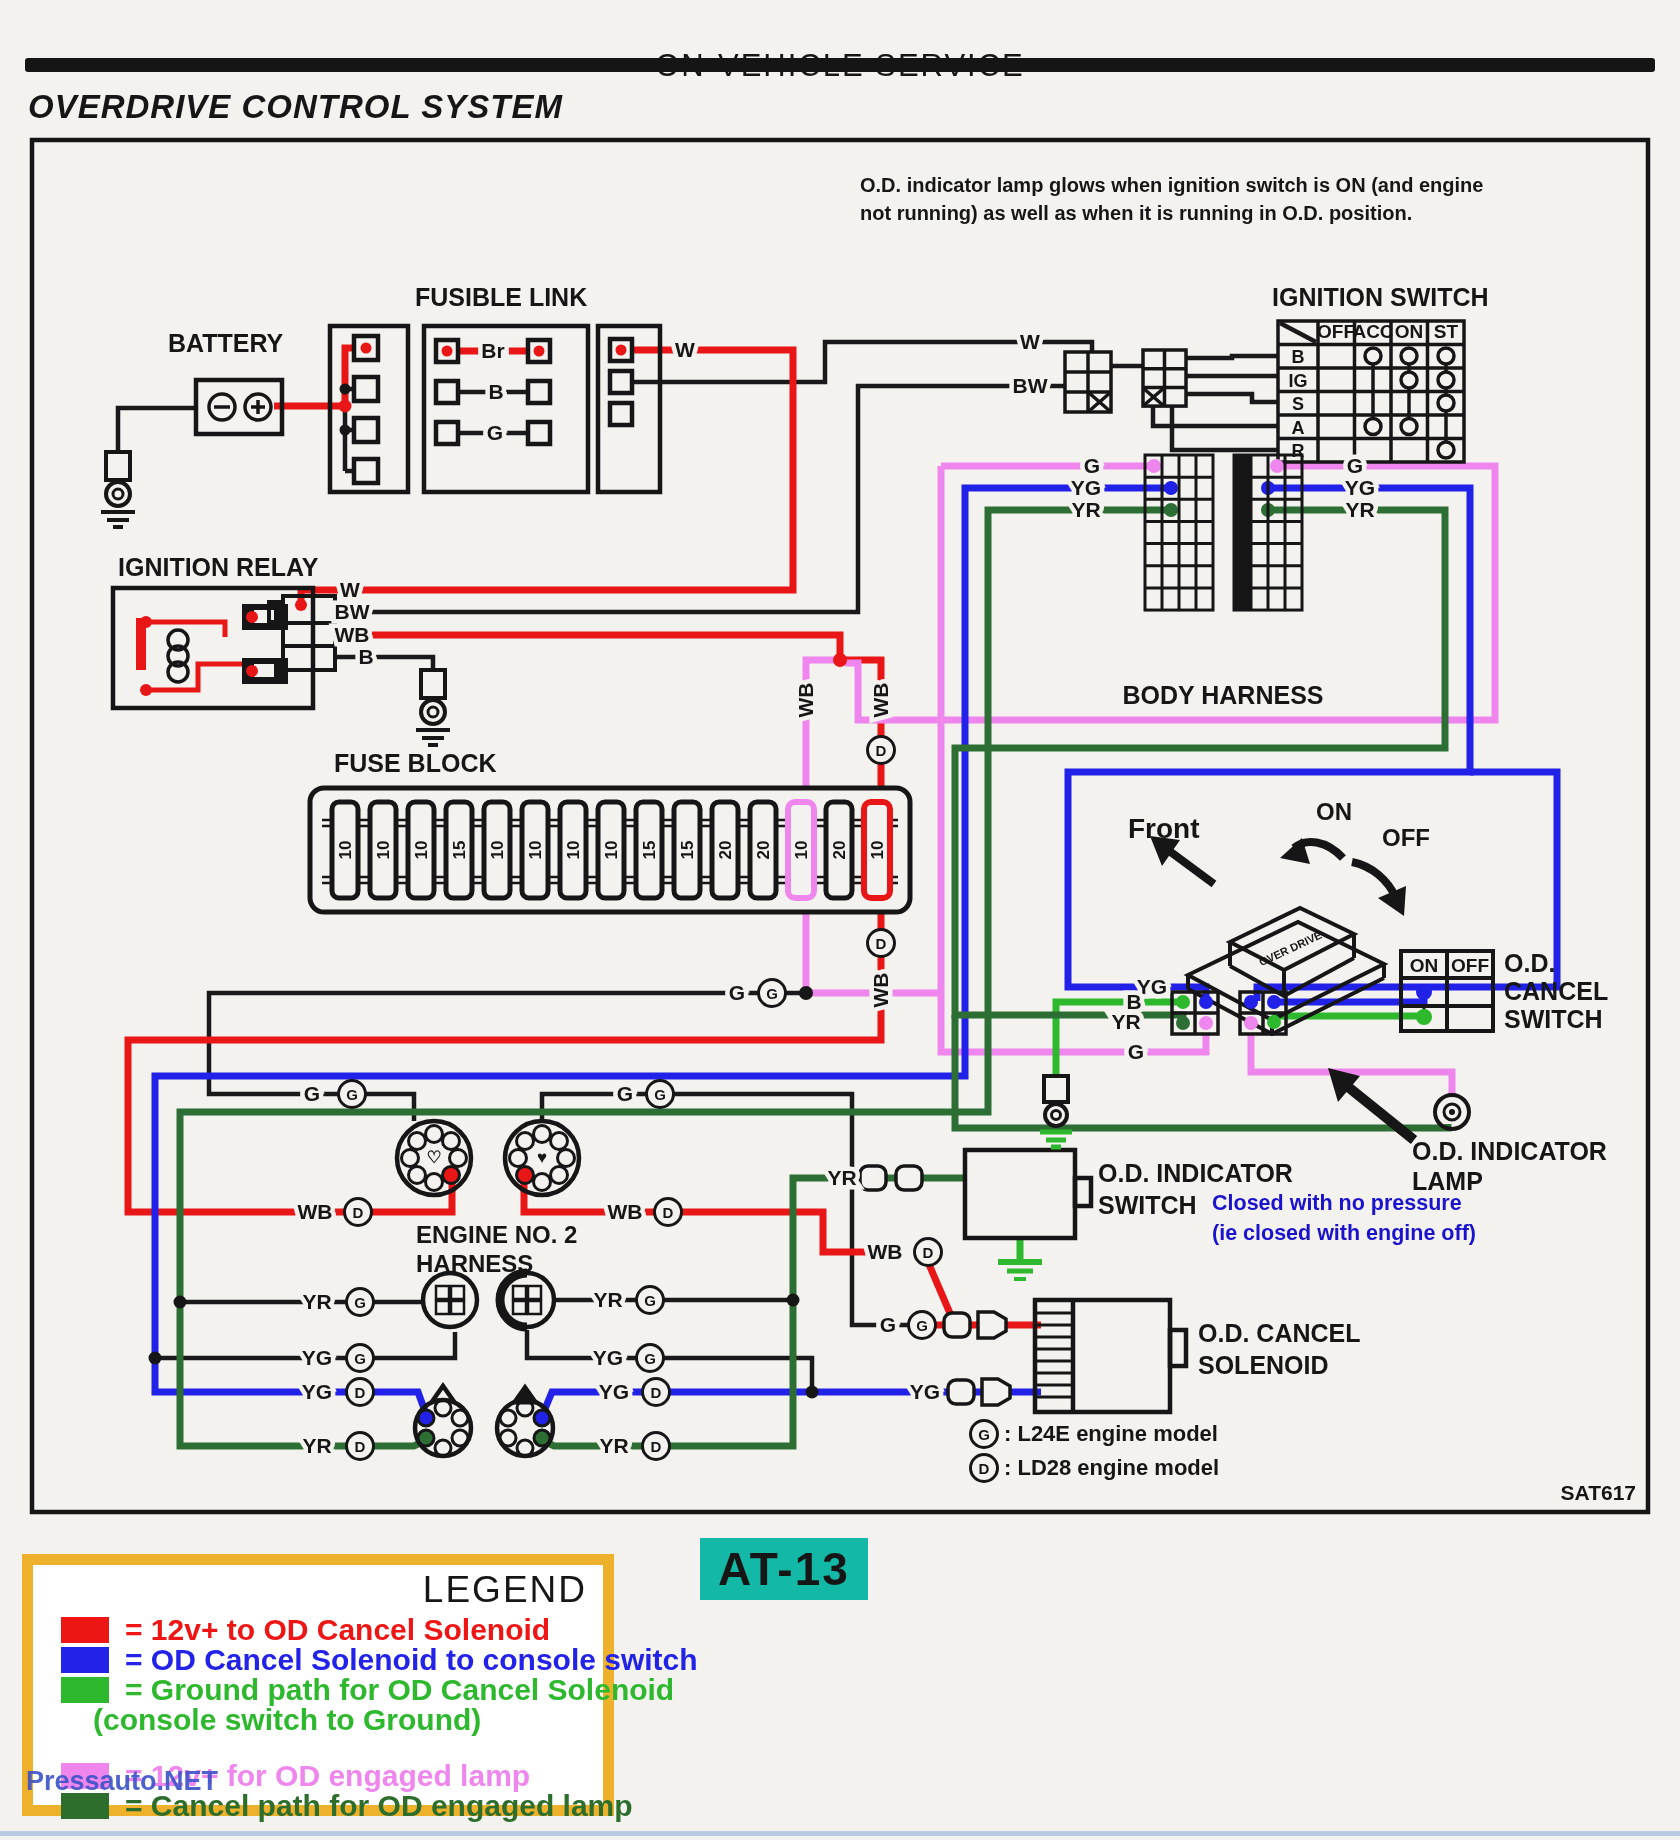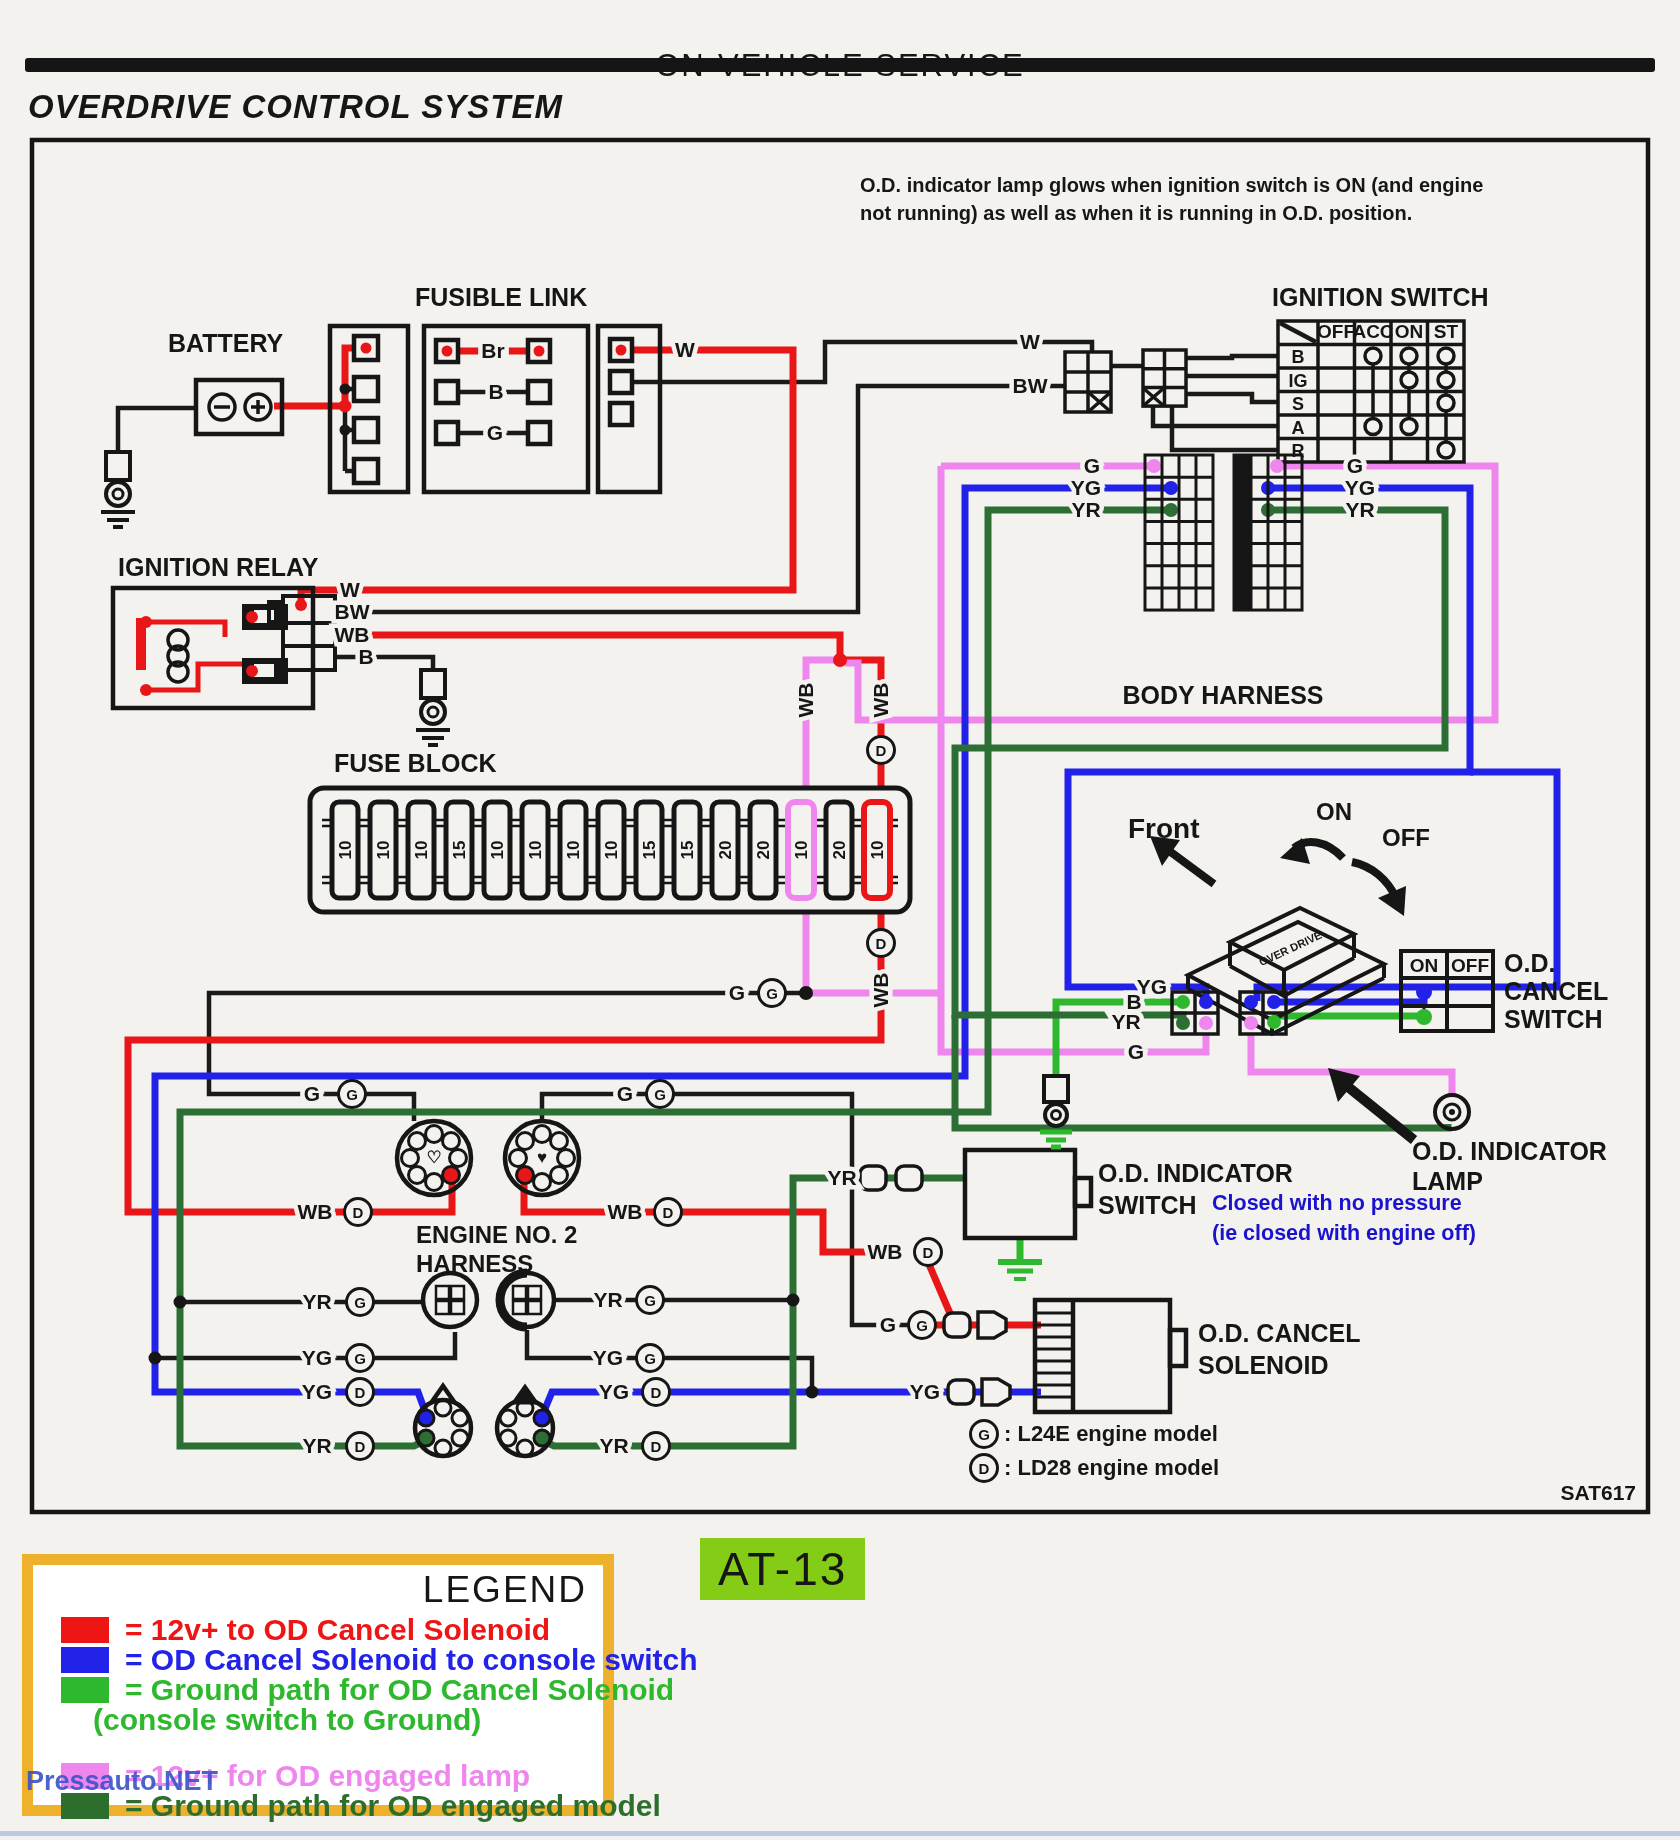--- a/index.html
+++ b/index.html
@@ -12,21 +12,21 @@
   #diagram-note{position:absolute;top:156px;left:860px;width:780px;font-size:20px;line-height:28px;font-weight:bold;margin-top:15px;}
   svg{position:absolute;top:0;left:0;}
   #legend-box{position:absolute;left:22px;top:1554px;width:570px;height:238px;background:#ffffff;
         border:11px solid #edb12b;padding:2px 0 0 0;}
   #legend-title{text-align:right;font-size:37px;font-weight:normal;letter-spacing:2px;margin:2px 16px 4px 0;}
   .leg-row{display:flex;align-items:center;height:30px;padding-left:28px;font-size:30px;font-weight:bold;white-space:nowrap;}
   .leg-row.gap{margin-top:26px;}
   .leg-swatch{display:inline-block;width:48px;height:26px;margin-right:16px;flex:0 0 auto;}
   .leg-indent{padding-left:60px;}
   #watermark{position:absolute;left:26px;top:1766px;font-size:27px;font-weight:bold;color:#3b52c8;opacity:.9;z-index:5;}
-  #page-number{position:absolute;left:700px;top:1538px;font-size:46px;font-weight:normal;background:#84cc16;padding:4px 18px;letter-spacing:2px;}
+  #page-number{position:absolute;left:700px;top:1538px;font-size:46px;font-weight:bold;background:#14b8a6;padding:4px 18px;letter-spacing:2px;}
   #bottom-line{position:absolute;left:0;top:1831px;width:1680px;height:5px;background:#b9cbe2;}
 </style>
 </head>
 <body>
 
 <div id="page">
 
   <div id="page-title">ON-VEHICLE SERVICE</div>
   <div id="top-rule"></div>
   <div id="section-title">OVERDRIVE CONTROL SYSTEM</div>
@@ -570,21 +570,21 @@
         </div>
         <div class="leg-row leg-indent">
           <span style="color: rgb(46, 184, 46);">(console switch to Ground)</span>
         </div>
         <div class="leg-row gap">
           <span class="leg-swatch" style="background: rgb(238, 134, 238);"></span>
           <span style="color: rgb(238, 134, 238);">= 12v+ for OD engaged lamp</span>
         </div>
         <div class="leg-row">
           <span class="leg-swatch" style="background: rgb(45, 110, 45);"></span>
-          <span style="color: rgb(45, 110, 45);">= Ground path for OD engaged model</span>
+          <span style="color: rgb(45, 110, 45);">= Cancel path for OD engaged lamp</span>
         </div>
       </div>
   </div>
 
   <div id="watermark">Pressauto.NET</div>
   <div id="page-number">AT-13</div>
   <div id="bottom-line"></div>
 </div>
 
 </body></html>

